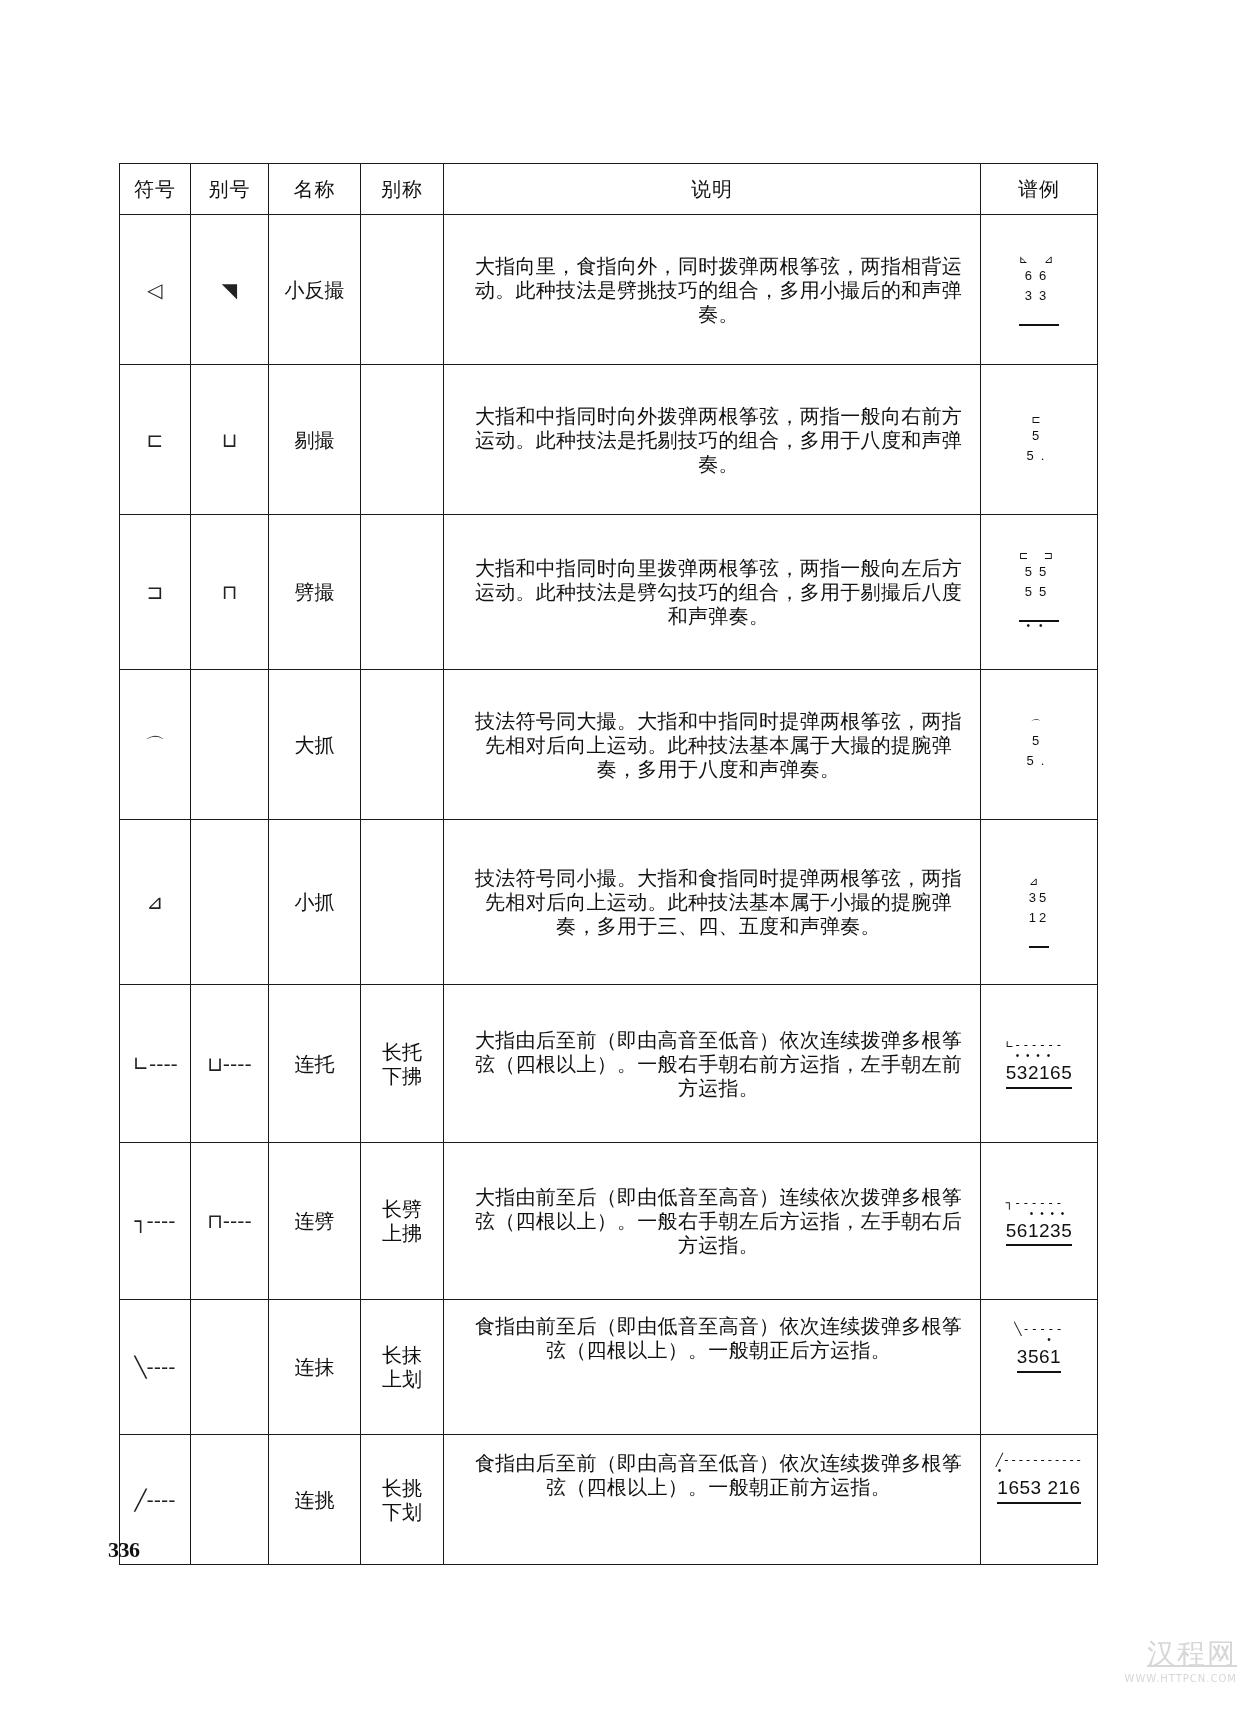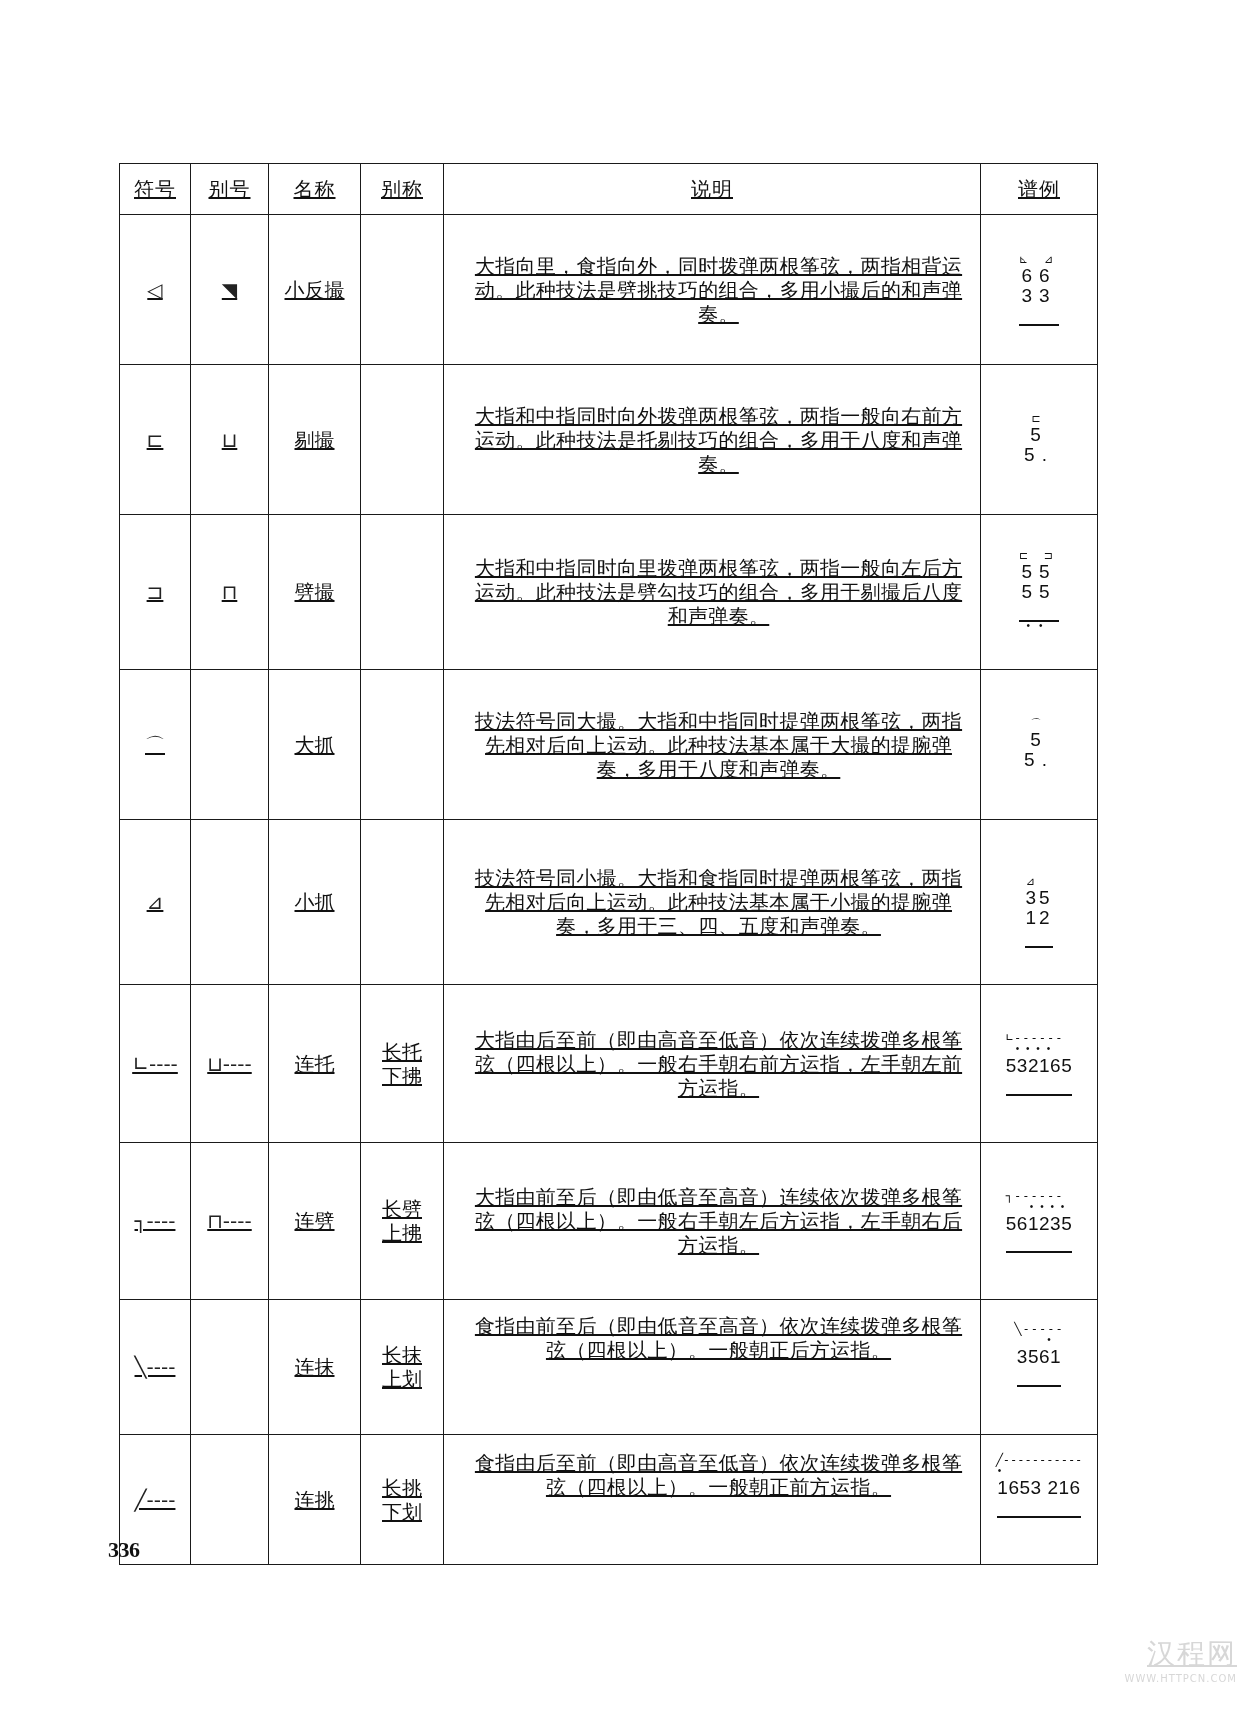--- a/index.html
+++ b/index.html
@@ -3,39 +3,39 @@
   <meta charset="utf-8">
   <style>
     html, body { margin: 0; padding: 0; background: #ffffff; }
     body {
       width: 1247px; height: 1710px; position: relative; overflow: hidden;
       font-family: "DejaVu Serif", "Liberation Serif", serif; color: #111;
     }
     .page { position: absolute; left: 0; top: 0; width: 1247px; height: 1710px; }
     table.tech {
       position: absolute; left: 119px; top: 163px; width: 978px;
-      border-collapse: collapse; table-layout: fixed; text-decoration: underline;
+      border-collapse: collapse; table-layout: fixed;
     }
     table.tech td, table.tech th {
       border: 1.6px solid #1a1a1a; padding: 0; vertical-align: middle; text-align: center;
       font-weight: normal; font-size: 20px; line-height: 1.2;
     }
     table.tech th { height: 50px; font-size: 20px; letter-spacing: 1px; }
     .col-sym { width: 71px; } .col-alt { width: 78px; } .col-name { width: 92px; }
     .col-alias { width: 83px; } .col-desc { width: 537px; } .col-ex { width: 117px; }
     .desc { text-align: center; padding: 0 12px 0 25px !important; font-size: 19.5px; line-height: 37px; letter-spacing: 0.3px; }
     .alias { line-height: 38px; font-size: 20px; }
     .sym { font-family: "DejaVu Sans", sans-serif; font-size: 14px; color: #222; white-space: nowrap; }
     .ex { font-family: "Liberation Sans", "DejaVu Sans", sans-serif; font-weight: bold; }
     .ex .stack { display: inline-block; text-align: center; }
     .ex .mark { font-size: 11px; font-weight: normal; line-height: 12px; letter-spacing: 6px; font-family: "DejaVu Sans", sans-serif; }
-    .ex .num { font-size: 19px; line-height: 20px; letter-spacing: 7px; }
+    .ex .num { font-size: 13px; line-height: 20px; letter-spacing: 7px; }
     .ex .num.ul { border-bottom: 2px solid #111; padding-bottom: 18px; }
     .ex .dots { font-size: 10px; line-height: 8px; letter-spacing: 9px; }
-    .ex .seq { font-size: 19px; letter-spacing: 0.5px; border-bottom: 2px solid #111; padding-bottom: 16px; display: inline-block; }
+    .ex .seq { font-size: 19px; letter-spacing: 0.5px; border-bottom: 2px solid #111; padding-bottom: 2px; display: inline-block; }
     .ex .dashline { font-size: 12px; font-weight: normal; font-family: "DejaVu Sans Mono", monospace; letter-spacing: 1px; text-align: left; line-height: 14px; }
     .pagenum {
       position: absolute; left: 108px; top: 1537px; font-family: "Liberation Serif", serif;
       font-weight: bold; font-size: 22px; letter-spacing: -0.5px;
     }
     .watermark {
       position: absolute; right: 10px; top: 1635px; color: #d7d7d7; text-align: right;
       font-family: "DejaVu Sans", sans-serif;
     }
     .watermark .wm-logo { font-size: 28px; letter-spacing: 2px; text-decoration: underline; }

